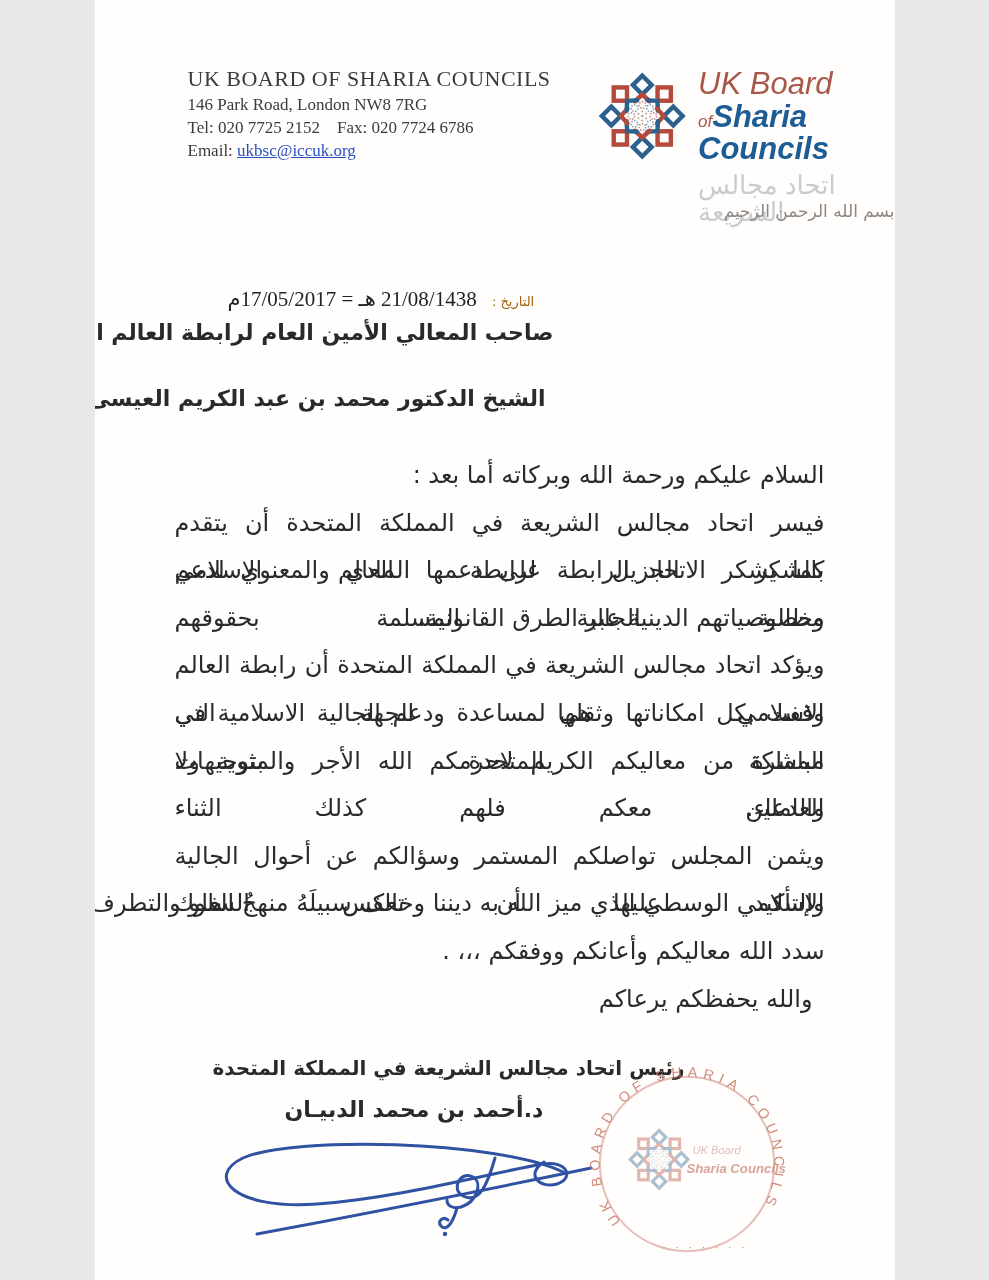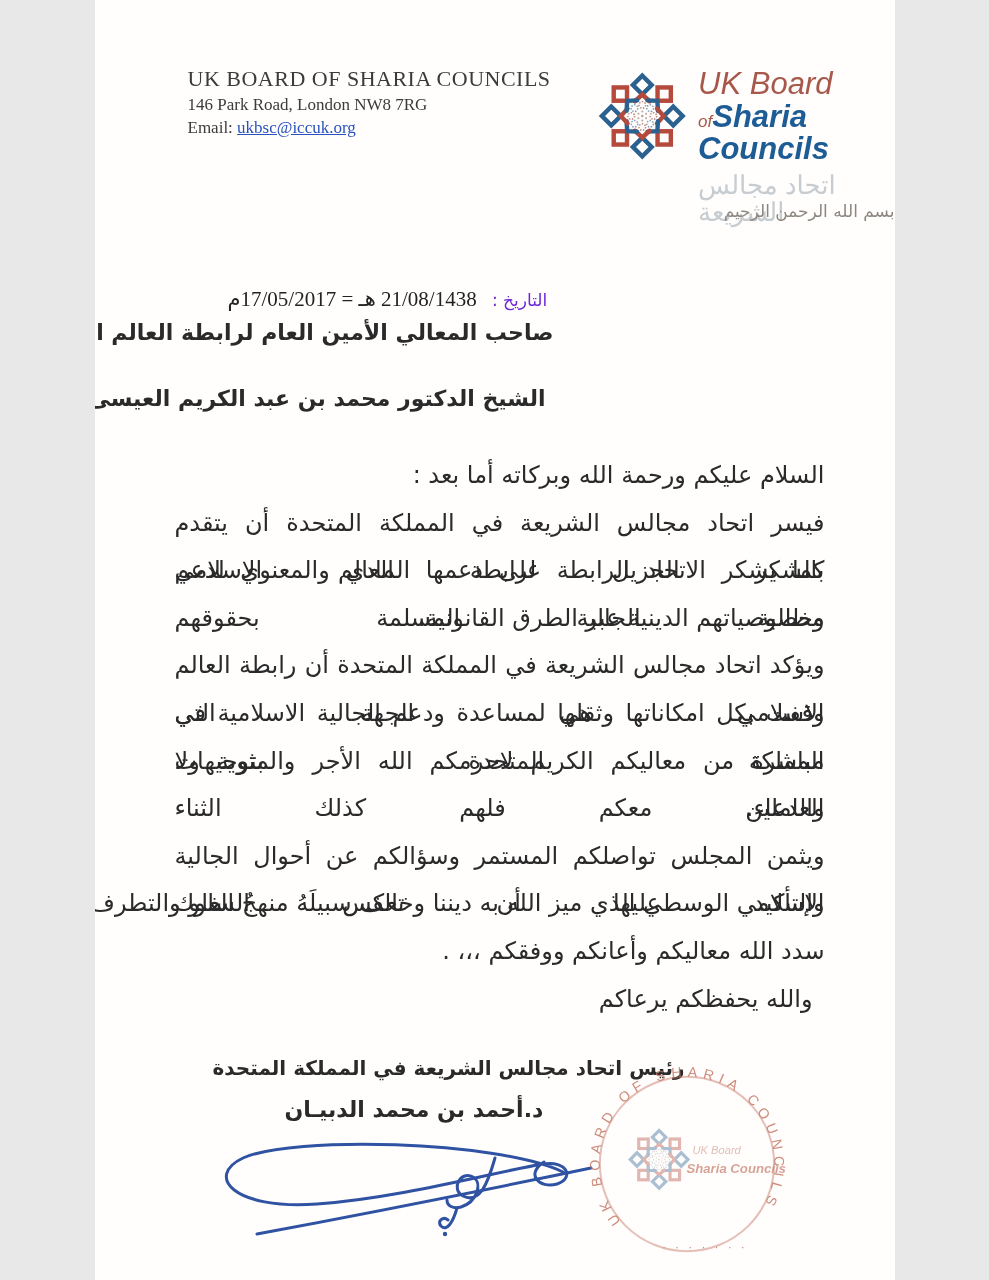--- a/index.html
+++ b/index.html
@@ -16,21 +16,21 @@
   .logo{position:absolute;left:503px;top:54px;display:flex;align-items:flex-start;}
   .logo-star{width:112px;height:124px;}
   .logo-text{margin-left:12px;margin-top:14px;font-family:"Liberation Sans",sans-serif;font-style:italic;line-height:1.05;}
   .logo-l1{font-size:31px;color:#a8584a;}
   .logo-of{font-size:17px;color:#a8584a;}
   .logo-l2{font-size:31px;font-weight:bold;color:#1d5c94;}
   .logo-ar{font-size:26px;color:#c7ccd1;font-style:normal;direction:rtl;text-align:left;margin-top:6px;letter-spacing:1px;}
   
   .bismillah{position:absolute;left:0;right:0;top:201px;text-align:right;font-size:17px;color:#8d8780;direction:rtl;}
   .date-row{position:absolute;left:133px;top:287px;direction:rtl;white-space:nowrap;}
-  .date-label{font-size:17px;color:#6d28d9;}
+  .date-label{font-size:13px;color:#a16207;}
   .date-value{font-size:21px;font-family:"Liberation Serif","DejaVu Sans",serif;color:#222;}
   .addr1{position:absolute;right:341px;top:320px;direction:rtl;font-size:22px;font-weight:bold;white-space:nowrap;}
   .addr2{position:absolute;right:349px;top:386px;direction:rtl;display:flex;gap:62px;white-space:nowrap;}
   .addr-name{font-size:22px;font-weight:bold;}
   .addr-hon{font-size:28px;font-weight:bold;}
   .body-block{position:absolute;left:80px;right:70px;top:452px;direction:rtl;font-size:24px;}
   .bl{line-height:47.6px;height:47.6px;white-space:nowrap;}
   .jl{text-align:justify;text-align-last:justify;white-space:normal;}
   .rl{text-align:right;}
   .closing{margin-left:0;margin-right:12px;}
@@ -108,20 +108,25 @@
             <circle cx="-5.2" cy="-3" r="1.4"></circle>
         </g>
       </g>
     </defs>
   </svg>
 
   <div class="hdr-left">
     <div class="org-name">UK BOARD OF SHARIA COUNCILS</div>
     <div class="hdr-line">146 Park Road, London NW8 7RG</div>
     <div class="hdr-line">
+      <span>Tel: 020 7725 2152</span>
+      <span>&nbsp;&nbsp;</span>
+      <span>Fax: 020 7724 6786</span>
+    </div>
+    <div class="hdr-line">
       <span>Email: </span>
       <a href="#" class="email-link">ukbsc@iccuk.org</a>
     </div>
   </div>
 
   <div class="logo">
     <svg class="logo-star" viewBox="-60 -60 120 120">
       <use href="#star-rosette"></use>
     </svg>
     <div class="logo-text">

